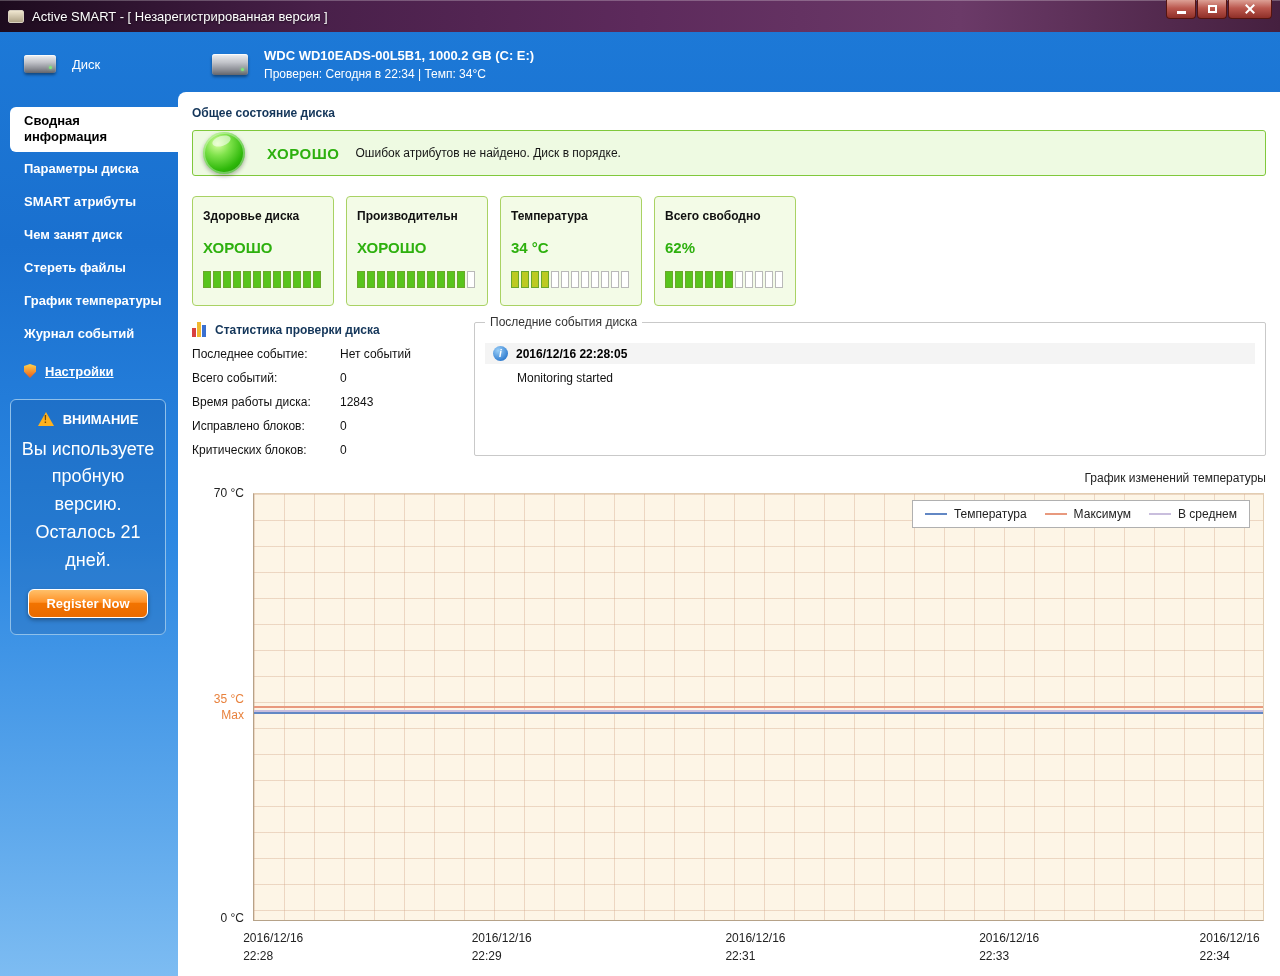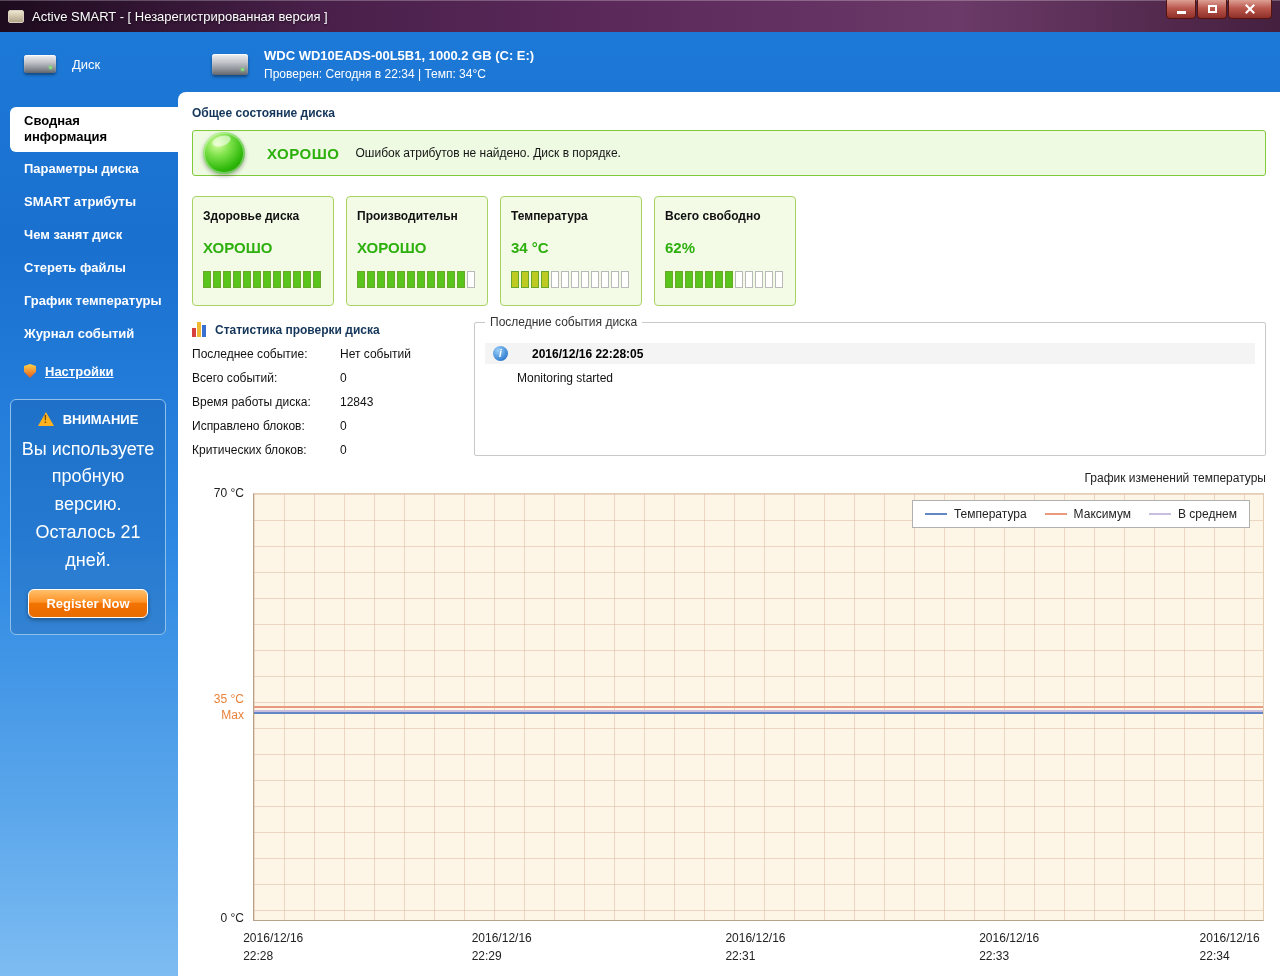--- a/index.html
+++ b/index.html
@@ -102,21 +102,21 @@
   .chart-icon i { display:block; width:4px; }
   .chart-icon i:nth-child(1){ height:9px; background:#d84040; }
   .chart-icon i:nth-child(2){ height:15px; background:#f0b830; }
   .chart-icon i:nth-child(3){ height:12px; background:#3a70d0; }
   .stat-row { display:flex; margin-top:10px; font-size:12px; color:#111; }
   .stat-label { width:148px; }
 
   .events { flex:1; margin-left:4px; height:134px; position:relative;
     border:1px solid #c9c9c9; border-radius:2px; }
   .events-title { position:absolute; top:-8px; left:10px; background:#fff; padding:0 5px; font-size:12px; color:#333; }
-  .event-row { margin:20px 10px 0; display:flex; align-items:flex-end; gap:24px;
+  .event-row { margin:20px 10px 0; display:flex; align-items:flex-end; gap:8px;
     background:#f4f4f4; padding:3px 8px; font-size:12px; cursor:default; }
   .info-icon { width:15px; height:15px; border-radius:50%; flex-shrink:0; display:flex; align-items:center;
     justify-content:center; background:radial-gradient(circle at 35% 30%,#9cd0f8,#2f7cd0 75%);
     color:#fff; font-size:10px; font-weight:bold; font-style:italic; }
   .info-icon::before { content:"i"; }
   .event-time { font-weight:bold; }
   .event-msg { margin:7px 10px 0 42px; font-size:12px; color:#111; }
 
   
   .chart-caption { margin:14px 6px 0 0; text-align:right; font-size:12px; color:#222; }

